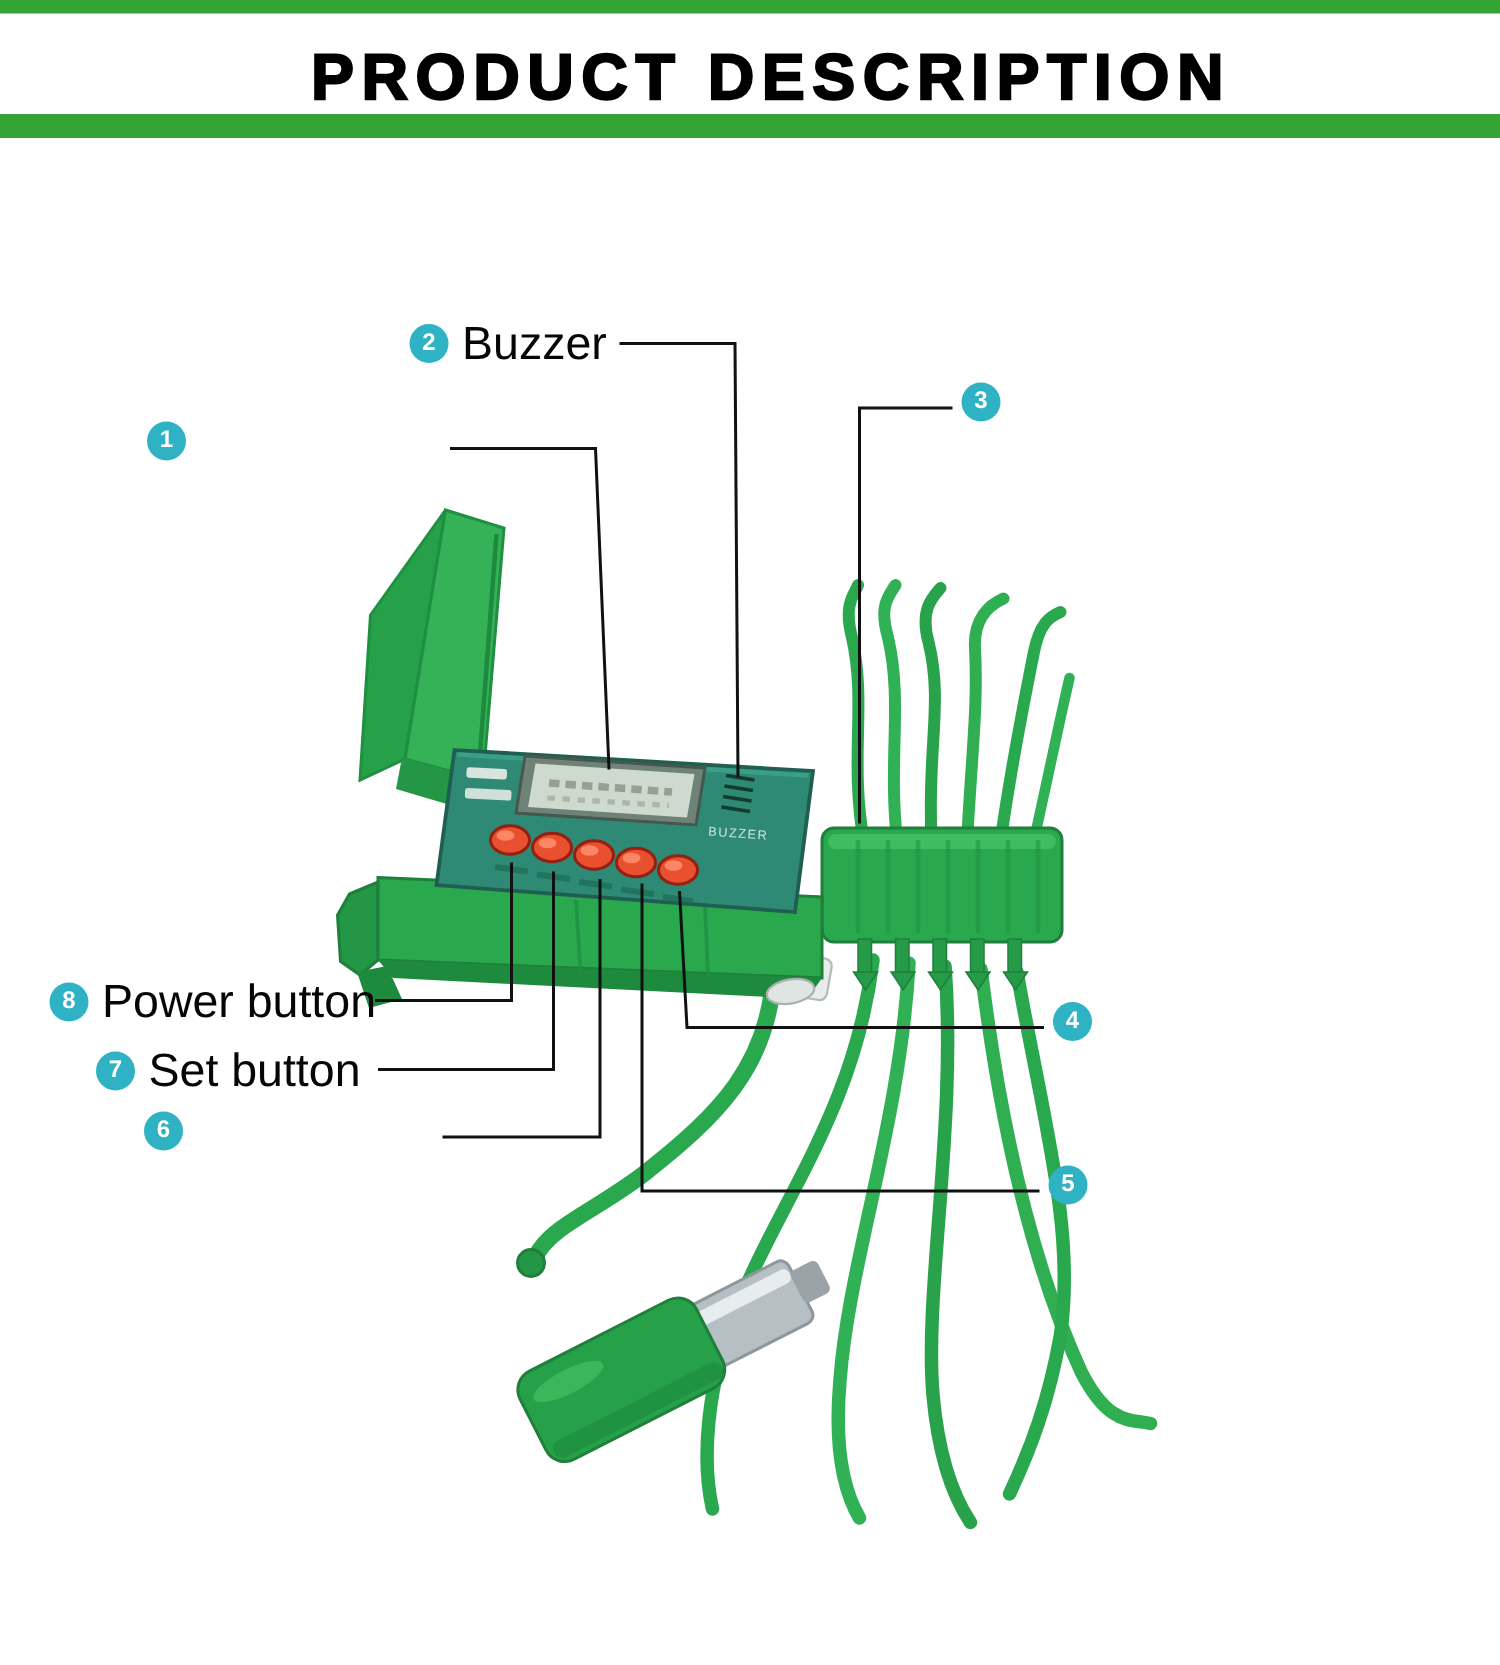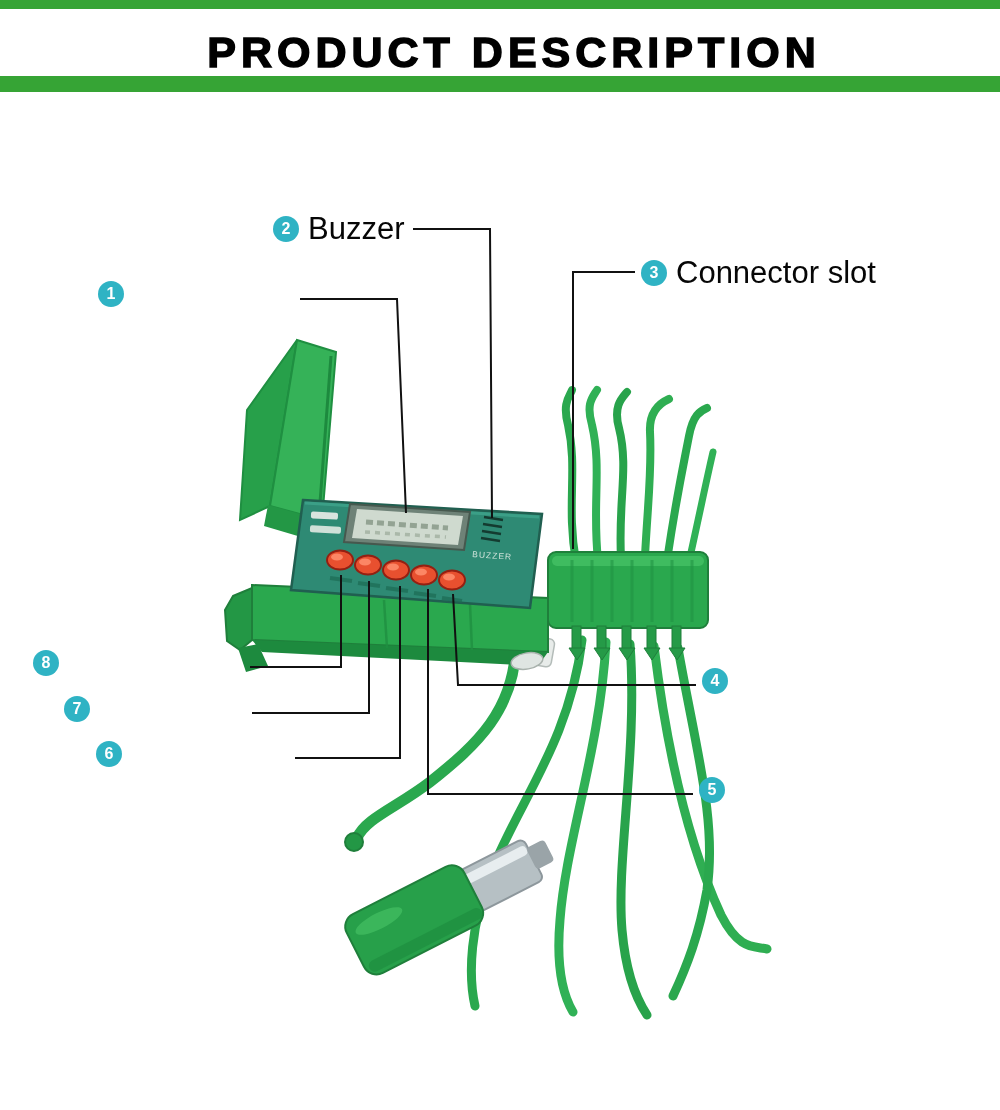--- a/index.html
+++ b/index.html
@@ -160,31 +160,32 @@
 
   <div class="callout c1">
     <span class="badge">1</span>
   </div>
   <div class="callout c2">
     <span class="badge">2</span>
     <span>Buzzer</span>
   </div>
   <div class="callout c3">
     <span class="badge">3</span>
-    <span>Connector slot</span>
   </div>
   <div class="callout c4">
     <span class="badge">4</span>
   </div>
   <div class="callout c5">
     <span class="badge">5</span>
   </div>
   <div class="callout c6">
     <span class="badge">6</span>
   </div>
   <div class="callout c7">
     <span class="badge">7</span>
+    <span>Set button</span>
   </div>
   <div class="callout c8">
     <span class="badge">8</span>
+    <span>Power button</span>
   </div>
 
 </div>
 
 </body></html>

